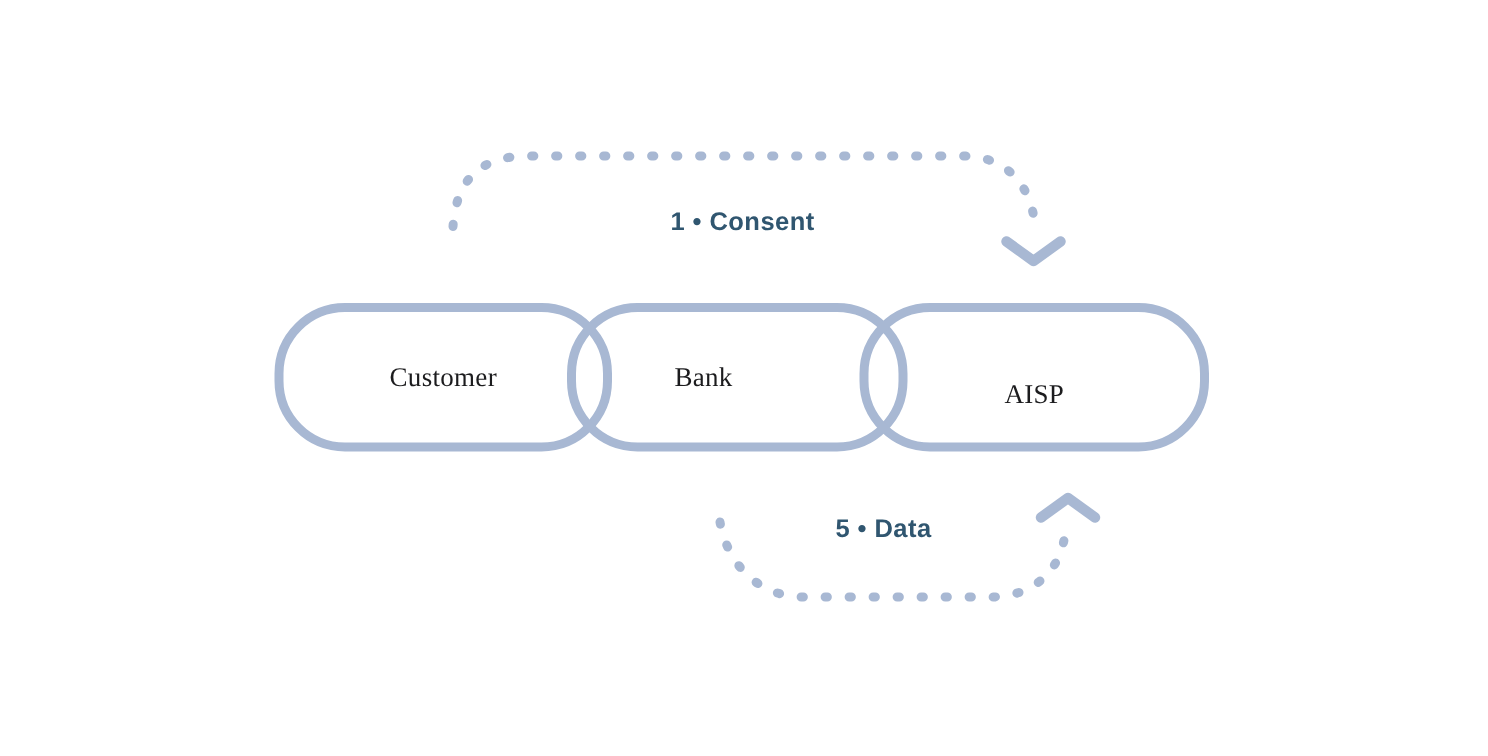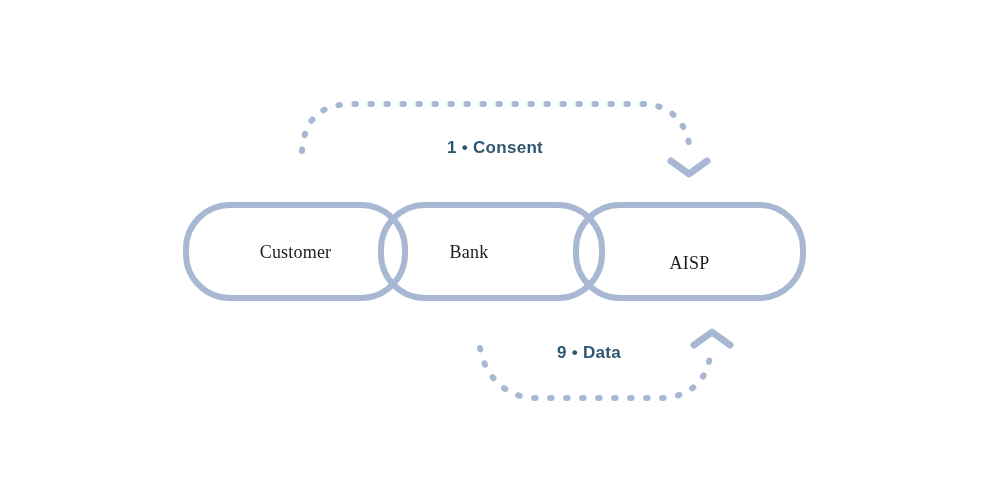--- a/index.html
+++ b/index.html
@@ -79,15 +79,15 @@
 
     <path class="arc" d="M 480 348 C 484 372 502 397 534 398 L 662 398 C 690 397 707 380 710 356"></path>
     <path class="chevron" d="M 694 345 L 712 332 L 730 345"></path>
   </svg>
 
   <div class="node-label" style="left:295.5px; top:252px">Customer</div>
   <div class="node-label" style="left:469px; top:252px">Bank</div>
   <div class="node-label" style="left:689.5px; top:263px">AISP</div>
 
   <div class="flow-label" style="left:495px; top:148px">1 • Consent</div>
-  <div class="flow-label" style="left:589px; top:353px">9 • Data</div>
+  <div class="flow-label" style="left:589px; top:353px">5 • Data</div>
 
 </div>
 
 </body></html>

